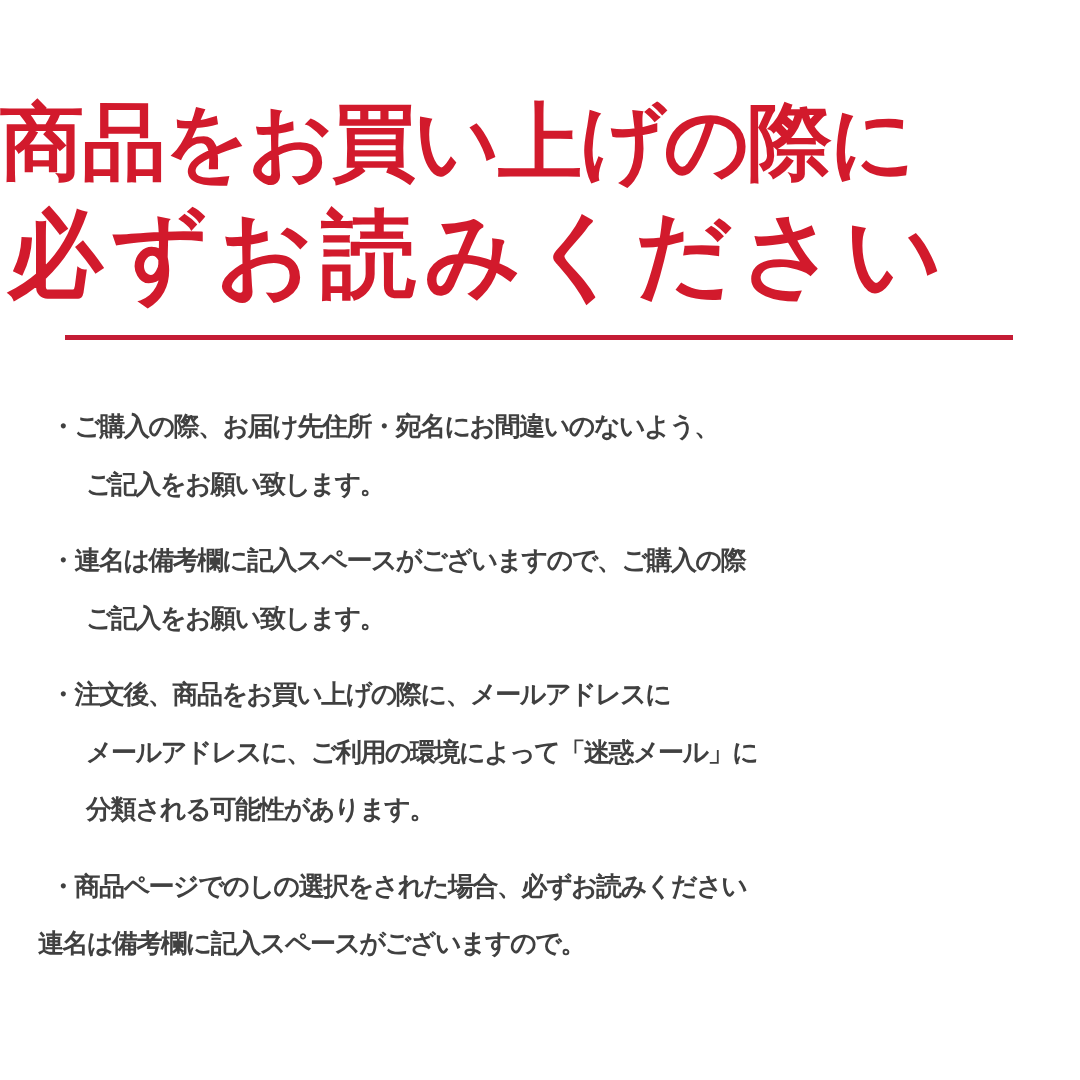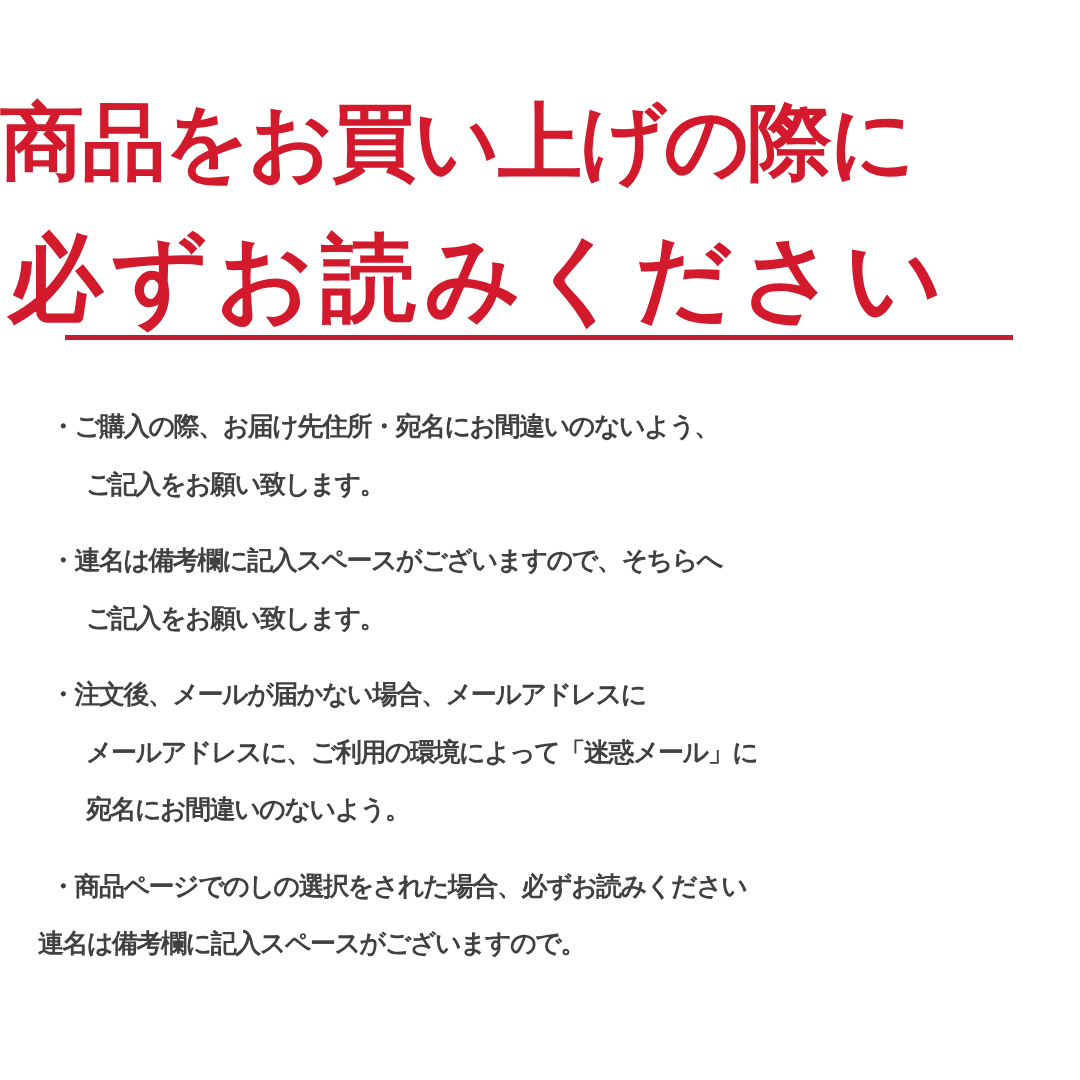--- a/index.html
+++ b/index.html
@@ -40,21 +40,20 @@
     font-size: 84px;
     line-height: 104px;
     letter-spacing: -2px;
   }
   .h-line2 {
     top: 200px;
     font-size: 95px;
     line-height: 108px;
     letter-spacing: 8px;
     padding-left: 8px; 
-    margin-top: 24px;
   }
   
   .divider {
     position: absolute;
     top: 335px;
     left: 65px;
     width: 948px;
     height: 5px;
     background: #c41c35;
   }
@@ -92,28 +91,28 @@
   <div class="divider"></div>
 
   <div class="notes">
 
     <div class="note">
       <div class="nline bullet">・ご購入の際、お届け先住所・宛名にお間違いのないよう、</div>
       <div class="nline continuation">ご記入をお願い致します。</div>
     </div>
 
     <div class="note">
-      <div class="nline bullet">・連名は備考欄に記入スペースがございますので、そちらへ</div>
+      <div class="nline bullet">・連名は備考欄に記入スペースがございますので、ご購入の際</div>
       <div class="nline continuation">ご記入をお願い致します。</div>
     </div>
 
     <div class="note">
-      <div class="nline bullet">・注文後、メールが届かない場合、メールアドレスに</div>
+      <div class="nline bullet">・注文後、商品をお買い上げの際に、メールアドレスに</div>
       <div class="nline continuation">メールアドレスに、ご利用の環境によって「迷惑メール」に</div>
-      <div class="nline continuation">宛名にお間違いのないよう。</div>
+      <div class="nline continuation">分類される可能性があります。</div>
     </div>
 
     <div class="note">
       <div class="nline bullet">・商品ページでのしの選択をされた場合、必ずお読みください</div>
       <div class="nline flush">連名は備考欄に記入スペースがございますので。</div>
     </div>
 
   </div>
 </div>
 

